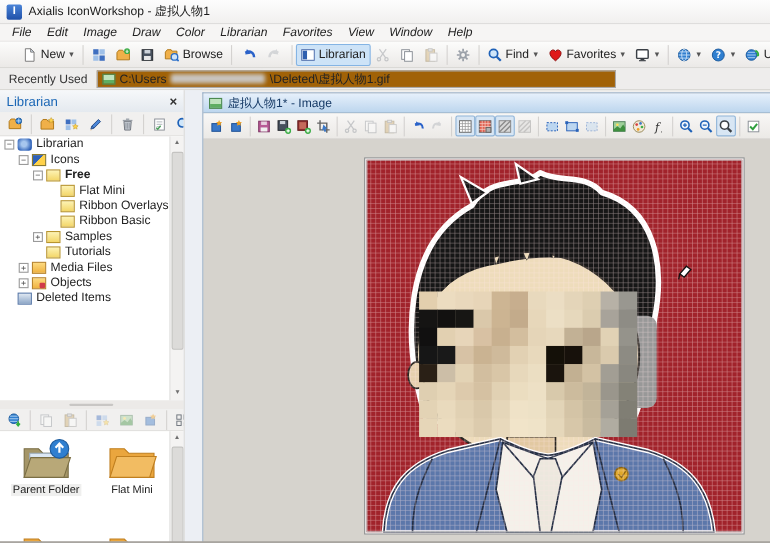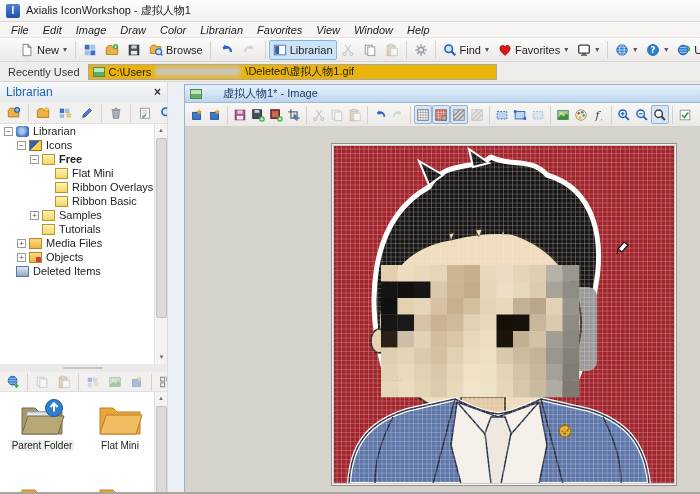--- a/index.html
+++ b/index.html
@@ -26,21 +26,21 @@
   .sep { width:1px; height:18px; background:#d4d2d0; margin:0 3px; flex:0 0 1px; }
   .dd { font-size:8px; color:#555; padding:0 1px; }
   .ic { width:16px; height:16px; flex:0 0 16px; }
   .ic14 { width:14px; height:14px; flex:0 0 14px; }
 
   .maintb { position:absolute; left:0; top:38px; width:700px; height:24px; background:linear-gradient(#fcfcfb,#ebe9e7); border-bottom:1px solid #d8d6d3; padding:0 16px; }
 
   
   .recentbar { position:absolute; left:0; top:62px; width:700px; height:20px; background:#eeedec; border-bottom:1px solid #d8d6d3; display:flex; align-items:center; padding-left:8px; }
   .recent-label { margin-right:8px; color:#333; }
-  .combo { display:flex; align-items:center; width:409px; height:16px; background:#eab308; border:1px solid #a9a9a9; padding:0 4px; gap:4px; }
+  .combo { display:flex; align-items:center; width:472px; height:16px; background:#a16207; border:1px solid #a9a9a9; padding:0 4px; gap:4px; }
   .pic-ic { width:12px; height:10px; background:linear-gradient(#bfe3bd 55%,#5fae62 55%); border:1px solid #4c8a50; flex:0 0 12px; }
   .redacted { display:inline-block; width:86px; height:9px; background:#c9c5c0; filter:blur(2px); border-radius:2px; }
   .path-txt { color:#222; }
 
   
   .lpanel { position:absolute; left:0; top:82px; width:167px; height:412px; background:#f1f0ef; }
   .lp-head { height:20px; display:flex; align-items:center; justify-content:space-between; padding:0 6px; background:linear-gradient(#f6f8fa,#e4e9ef); }
   .lp-title { color:#1a66b5; font-size:12px; }
   .lp-close { color:#333; font-size:12px; font-weight:bold; cursor:default; }
   .lp-tb { height:22px; background:#f1f0ef; border-bottom:1px solid #e0dfdd; padding:0 3px; }
@@ -70,21 +70,21 @@
   .fitem { position:absolute; width:72px; text-align:center; }
   .ficon { width:48px; height:40px; margin:0 auto; }
   .flabel { font-size:10px; line-height:11px; margin-top:2px; color:#222; }
   .flabel.hl { background:#efefee; display:inline-block; padding:0 2px; }
 
   
   .vsplit { position:absolute; left:167px; top:82px; width:17px; height:412px; background:#eceff4; border-left:1px solid #dddcda; }
 
   
   .doc { position:absolute; left:184px; top:84px; width:516px; height:410px; border-left:1px solid #97b2cf; border-top:1px solid #97b2cf; background:#d6d3cd; }
-  .doc-tab { height:18px; background:linear-gradient(#e6f0fb,#bdd6ee); border-bottom:1px solid #9cb8d4; display:flex; align-items:center; padding-left:5px; gap:21px; }
+  .doc-tab { height:18px; background:linear-gradient(#e6f0fb,#bdd6ee); border-bottom:1px solid #9cb8d4; display:flex; align-items:center; padding-left:5px; gap:5px; }
   .doc-title { color:#163a66; font-size:11px; }
   .doc-tb { height:24px; background:linear-gradient(#f8f7f6,#ebe9e6); border-bottom:1px solid #d4d2cf; display:flex; align-items:center; padding:0 3px; white-space:nowrap; overflow:hidden; }
   .doc-tb .tbtn { height:19px; padding:0 1px; }
   .workspace { position:absolute; left:0; top:42px; width:516px; height:368px; background:#d6d3cd; overflow:hidden; }
   .canvas-wrap { position:absolute; left:146px; top:16px; width:346px; height:343px; background:#f4f4f4; border:1px solid #8f8f8f; padding:1px; }
   .canvas-wrap svg { display:block; }
 
   .bottom-edge { position:absolute; left:0; top:492px; width:700px; height:2px; background:#a8a5a0; }
 </style>
 </head>

